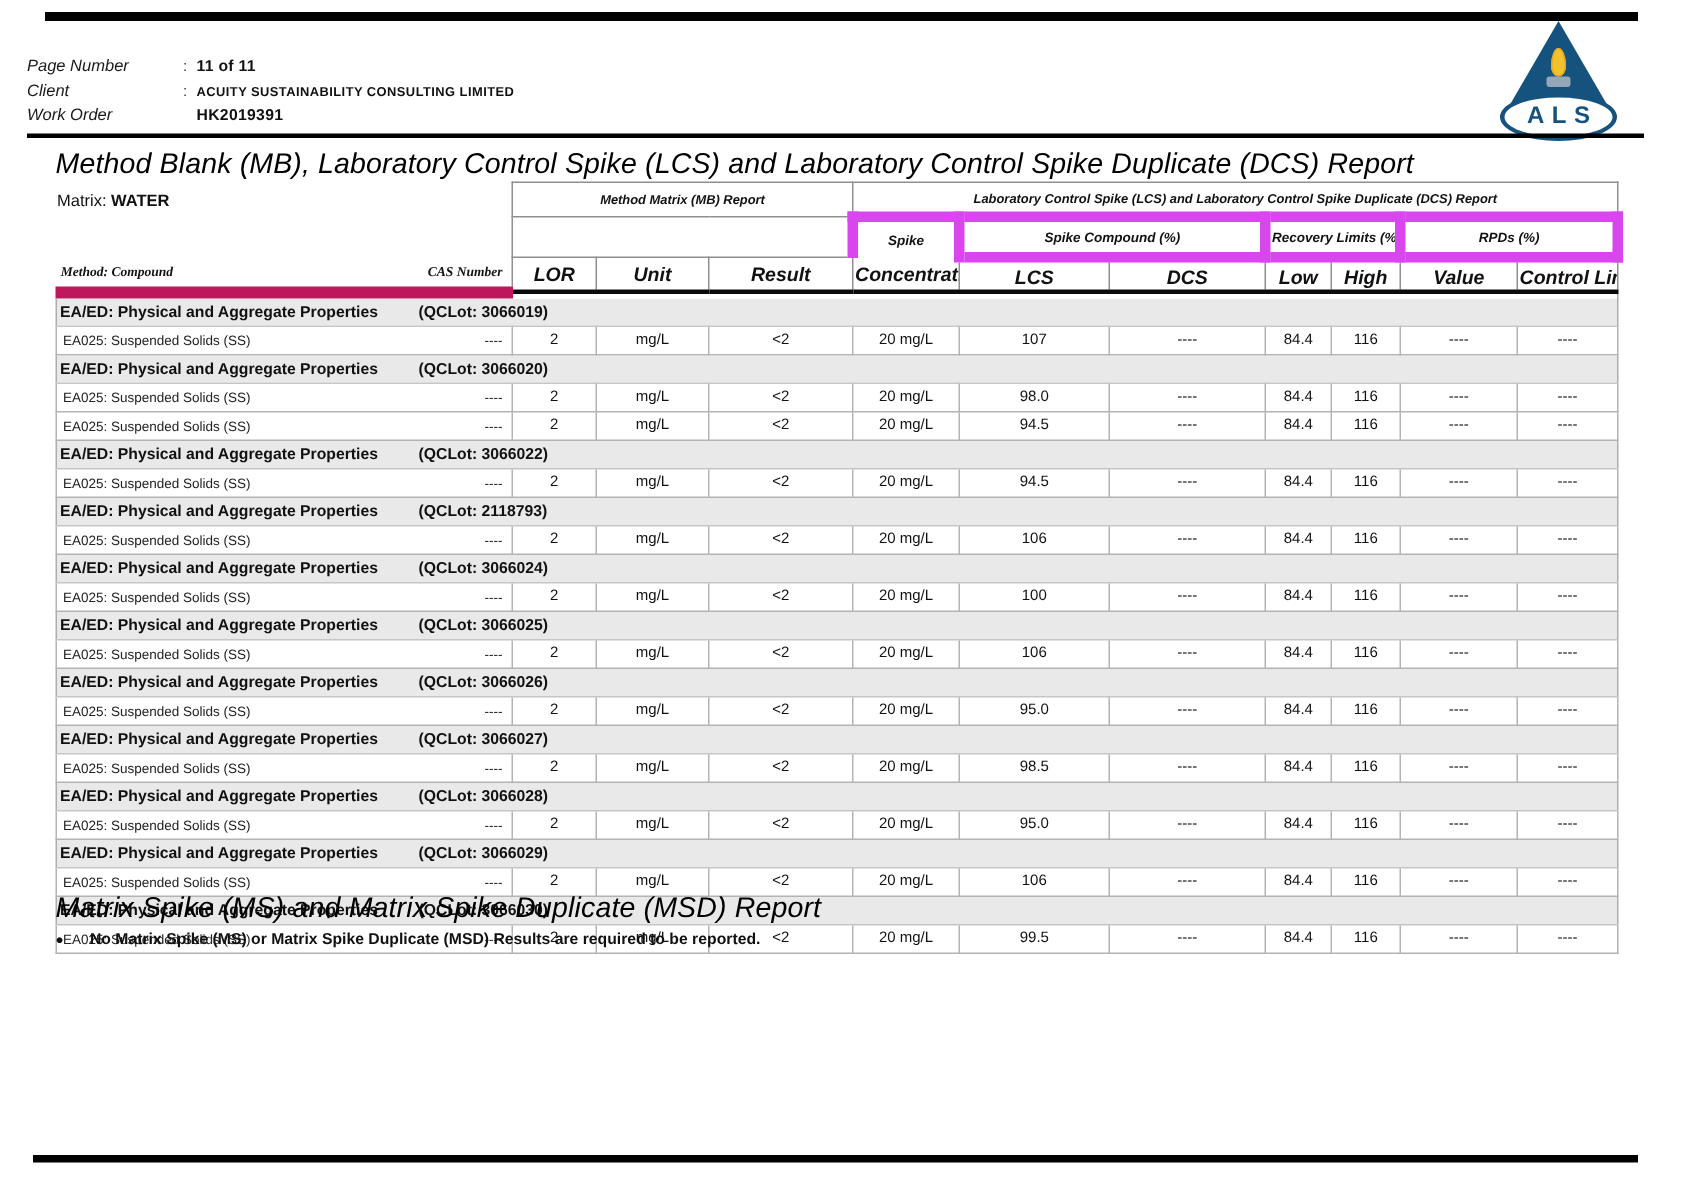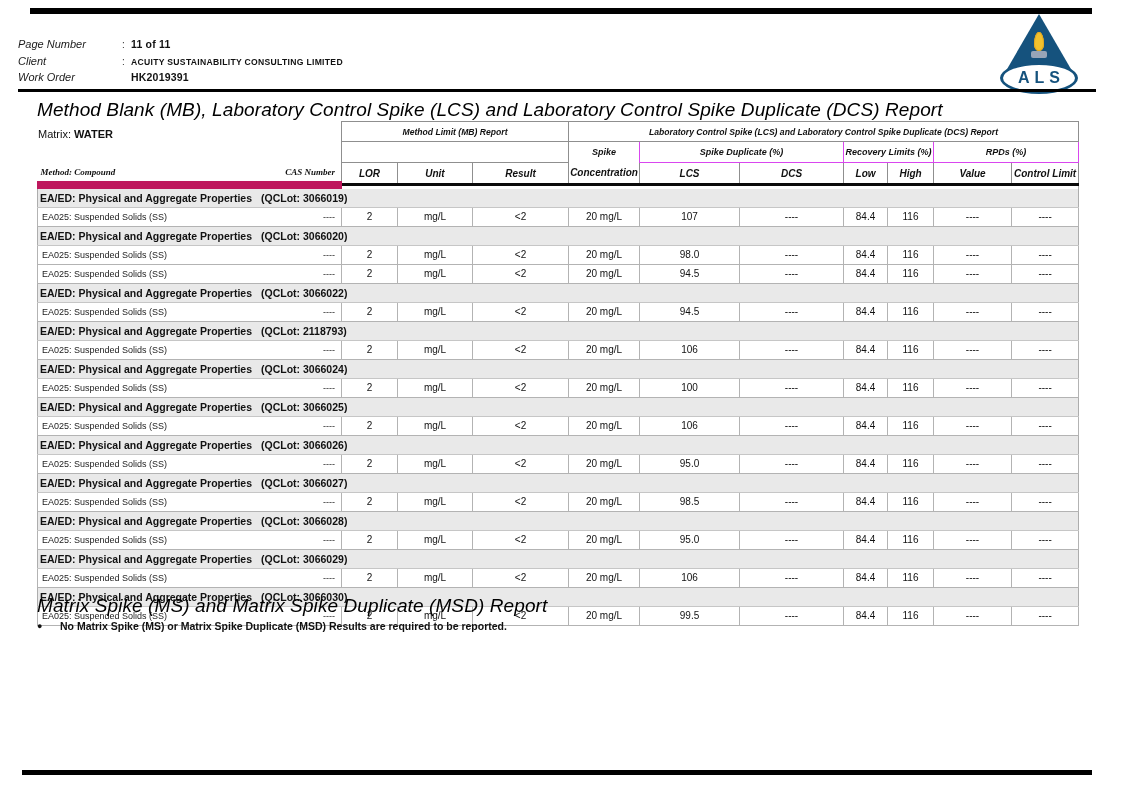--- a/index.html
+++ b/index.html
@@ -26,32 +26,32 @@
   .oval span{font-weight:bold;font-size:16px;letter-spacing:5px;color:#15527d;padding-left:5px;}
   
   .sec-title{position:absolute;left:37px;font-style:italic;font-size:19px;color:#000;letter-spacing:.1px;}
   #matrix{position:absolute;left:38px;top:128px;font-size:11px;z-index:3;}
   #matrix .mv{font-weight:bold;}
   
   #qc{position:absolute;left:37px;top:121px;width:1041px;border-collapse:collapse;table-layout:fixed;}
   #qc td{overflow:hidden;white-space:nowrap;}
   .h-open{border:none;background:transparent;}
   .grp{border:1px solid #8f8f8f;text-align:center;font-style:italic;font-weight:bold;font-size:8.6px;height:17px;}
-  .sub{border:1px solid #d946ef;text-align:center;font-style:italic;font-weight:bold;font-size:9px;height:18px;}
+  .sub{border:7px solid #d946ef;text-align:center;font-style:italic;font-weight:bold;font-size:9px;height:18px;}
   .sub.nobot{border-bottom:none;}
   .empty2{border:1px solid #8f8f8f;border-bottom:1px solid #8f8f8f;}
   .colh{border:1px solid #8f8f8f;border-bottom:3px solid #0a0a0a;text-align:center;
-        font-style:italic;font-weight:bold;font-size:10px;height:16px;}
+        font-style:italic;font-weight:bold;font-size:13px;height:16px;}
   .colh.notop{border-top:none;}
   .compound-h{border:none;border-bottom:8px solid #be185d;border-right:1px solid #8f8f8f;
               font-style:italic;font-weight:bold;font-size:9px;height:16px;font-family:Liberation Serif, serif;}
   .compound-h .inner{display:flex;justify-content:space-between;padding:0 5px 0 2px;}
   .section-row td{background:#e9e9e9;border:1px solid #c6c6c6;border-left:1px solid #adadad;
                   border-right:1px solid #adadad;font-weight:bold;font-size:10.5px;height:16px;padding-left:2px;}
-  .section-row .qclot{margin-left:9px;}
+  .section-row .qclot{margin-left:27px;}
   .data-row td{border:1px solid #b3b3b3;font-size:10px;text-align:center;height:16px;background:#fff;}
   .data-row td.c-compound{text-align:left;}
   .c-compound .inner{display:flex;justify-content:space-between;padding:0 5px 0 3px;font-size:9px;color:#222;}
   #bullet{position:absolute;left:37px;top:620px;font-size:10.5px;font-weight:bold;display:flex;}
   #bullet .dot{width:23px;font-size:9px;padding-top:1px;}
 </style>
 </head>
 <body>
 
 <div id="page">
@@ -104,28 +104,28 @@
         <col style="width:100px">
         <col style="width:104px">
         <col style="width:44px">
       <col style="width:46px">
         <col style="width:78px">
         <col style="width:67px">
     </colgroup>
     <tbody>
       <tr>
         <td class="h-open"></td>
-        <td class="grp" colspan="3">Method Limit (MB) Report</td>
+        <td class="grp" colspan="3">Method Matrix (MB) Report</td>
         <td class="grp" colspan="7">Laboratory Control Spike (LCS) and Laboratory Control Spike Duplicate (DCS) Report</td>
       </tr>
       <tr>
         <td class="h-open"></td>
         <td class="empty2" colspan="3"></td>
         <td class="sub nobot">Spike</td>
-        <td class="sub" colspan="2">Spike Duplicate (%)</td>
+        <td class="sub" colspan="2">Spike Compound (%)</td>
         <td class="sub" colspan="2">Recovery Limits (%)</td>
         <td class="sub" colspan="2">RPDs (%)</td>
       </tr>
       <tr>
         <td class="compound-h">
           <div class="inner">
             <span>Method: Compound</span>
             <span>CAS Number</span>
           </div>
         </td>

